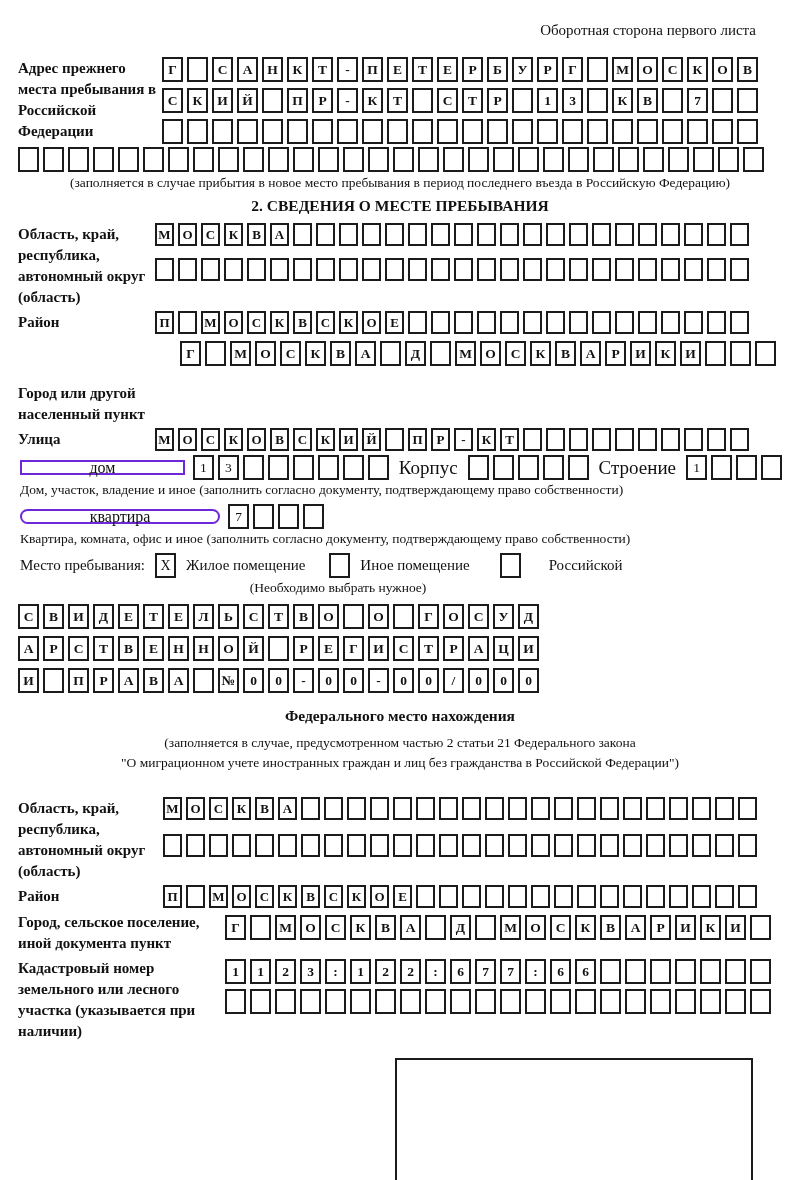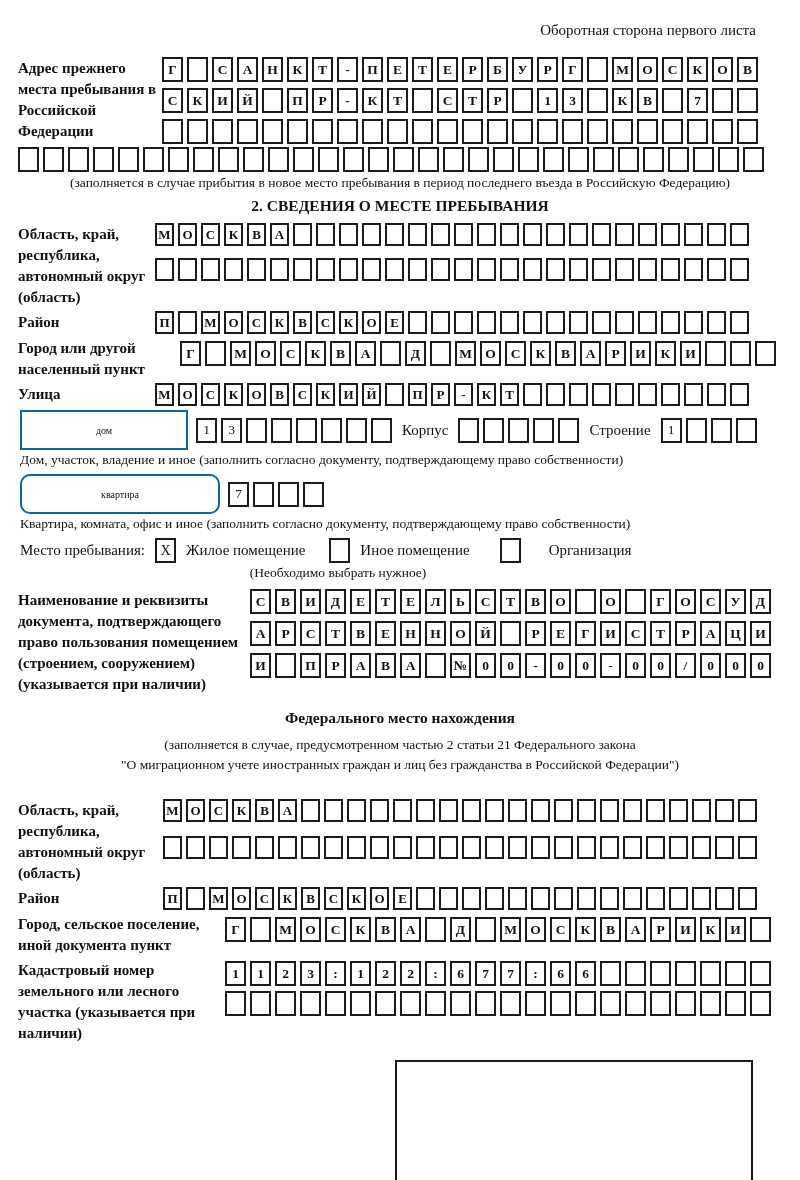--- a/index.html
+++ b/index.html
@@ -3,34 +3,34 @@
 <meta charset="utf-8">
 <style>
   html,body{margin:0;padding:0;background:#fff;}
   body{width:800px;height:1180px;font-family:"Liberation Serif","DejaVu Serif",serif;color:#111;font-size:15px;}
   .page{padding:6px 18px 0 18px;position:relative;}
   .hdr{ text-align:right; padding:16px 26px 18px 0; font-size:15px;}
   .field{display:flex;align-items:flex-start;margin-bottom:3px;font-weight:bold;}
   .flabel{flex-shrink:0;line-height:21px;padding-top:1px;}
   .w-prev{width:144px;}
   .w-s2{width:137px;}
-  .w-gorod{width:162px;}
+  .w-gorod{width:162px;margin-top:45px;}
   .w-doc{width:232px;}
   .w-fact{width:145px;}
   .w-fgorod{width:207px;}
   .boxlines{display:flex;flex-direction:column;gap:6px;}
   .cells{display:flex;gap:4px;}
   .cell{box-sizing:border-box;width:19px;height:23px;border:2px solid #1b1b1b;display:flex;align-items:center;justify-content:center;font-size:13px;line-height:1;background:#fff;}
   .cells-lg .cell{width:21px;height:25px;font-size:13.5px;}
   .note{font-size:13.5px;text-align:center;margin:2px 0 6px 0;line-height:17px;}
   .note-left{font-size:13.5px;margin:2px 0 6px 2px;}
   .sect-title{font-weight:bold;text-align:center;font-size:15.5px;margin:6px 0 8px 0;}
-  .widebox{box-sizing:border-box;border:2px solid #0369a1;height:40px;display:flex;align-items:center;justify-content:center;font-size:10px;}
+  .widebox{box-sizing:border-box;border:2px solid #6d28d9;height:15px;display:flex;align-items:center;justify-content:center;font-size:16px;}
   .domrow{display:flex;align-items:center;gap:8px;margin:4px 0 2px 2px;}
-  .inlinelabel{font-size:15px;padding:0 2px;}
+  .inlinelabel{font-size:19px;padding:0 2px;}
   .cbrow{display:flex;align-items:center;margin:6px 0 2px 2px;}
   .cb{box-sizing:border-box;width:21px;height:25px;border:2px solid #1b1b1b;display:flex;align-items:center;justify-content:center;font-size:14px;margin:0 10px;}
   .cb-note{width:640px;text-align:center;font-size:13.5px;margin:2px 0 8px 0;}
   .fact-note{font-size:13.5px;text-align:center;line-height:20px;margin-bottom:24px;}
   .stamp-wrap{margin-left:377px;margin-top:16px;}
   .stamp-box{box-sizing:border-box;width:358px;height:175px;border:2px solid #1b1b1b;background:#fff;}
   .stamp-caption{width:375px;margin-left:-9px;text-align:center;font-size:14px;line-height:19px;margin-top:6px;}
 </style>
 </head>
 <body>
@@ -355,26 +355,25 @@
   </div>
   <div class="note-left">Квартира, комната, офис и иное (заполнить согласно документу, подтверждающему право собственности)</div>
 
   <div class="cbrow">
     <div>Место пребывания:</div>
     <div class="cb">X</div>
     <div>Жилое помещение</div>
     <div class="cb" style="margin-left:24px;"></div>
     <div>Иное помещение</div>
     <div class="cb" style="margin-left:30px;"></div>
-    <div style="margin-left:18px;">Организация</div>
+    <div style="margin-left:18px;">Российской</div>
   </div>
   <div class="cb-note">(Необходимо выбрать нужное)</div>
 
   <div class="field">
-    <div class="flabel w-doc">Наименование и реквизиты документа, подтверждающего право пользования помещением (строением, сооружением) (указывается при наличии)</div>
     <div class="boxlines" style="gap:7px;">
       <div class="cells cells-lg">
           <span class="cell">С</span>
           <span class="cell">В</span>
           <span class="cell">И</span>
           <span class="cell">Д</span>
           <span class="cell">Е</span>
           <span class="cell">Т</span>
           <span class="cell">Е</span>
           <span class="cell">Л</span>

